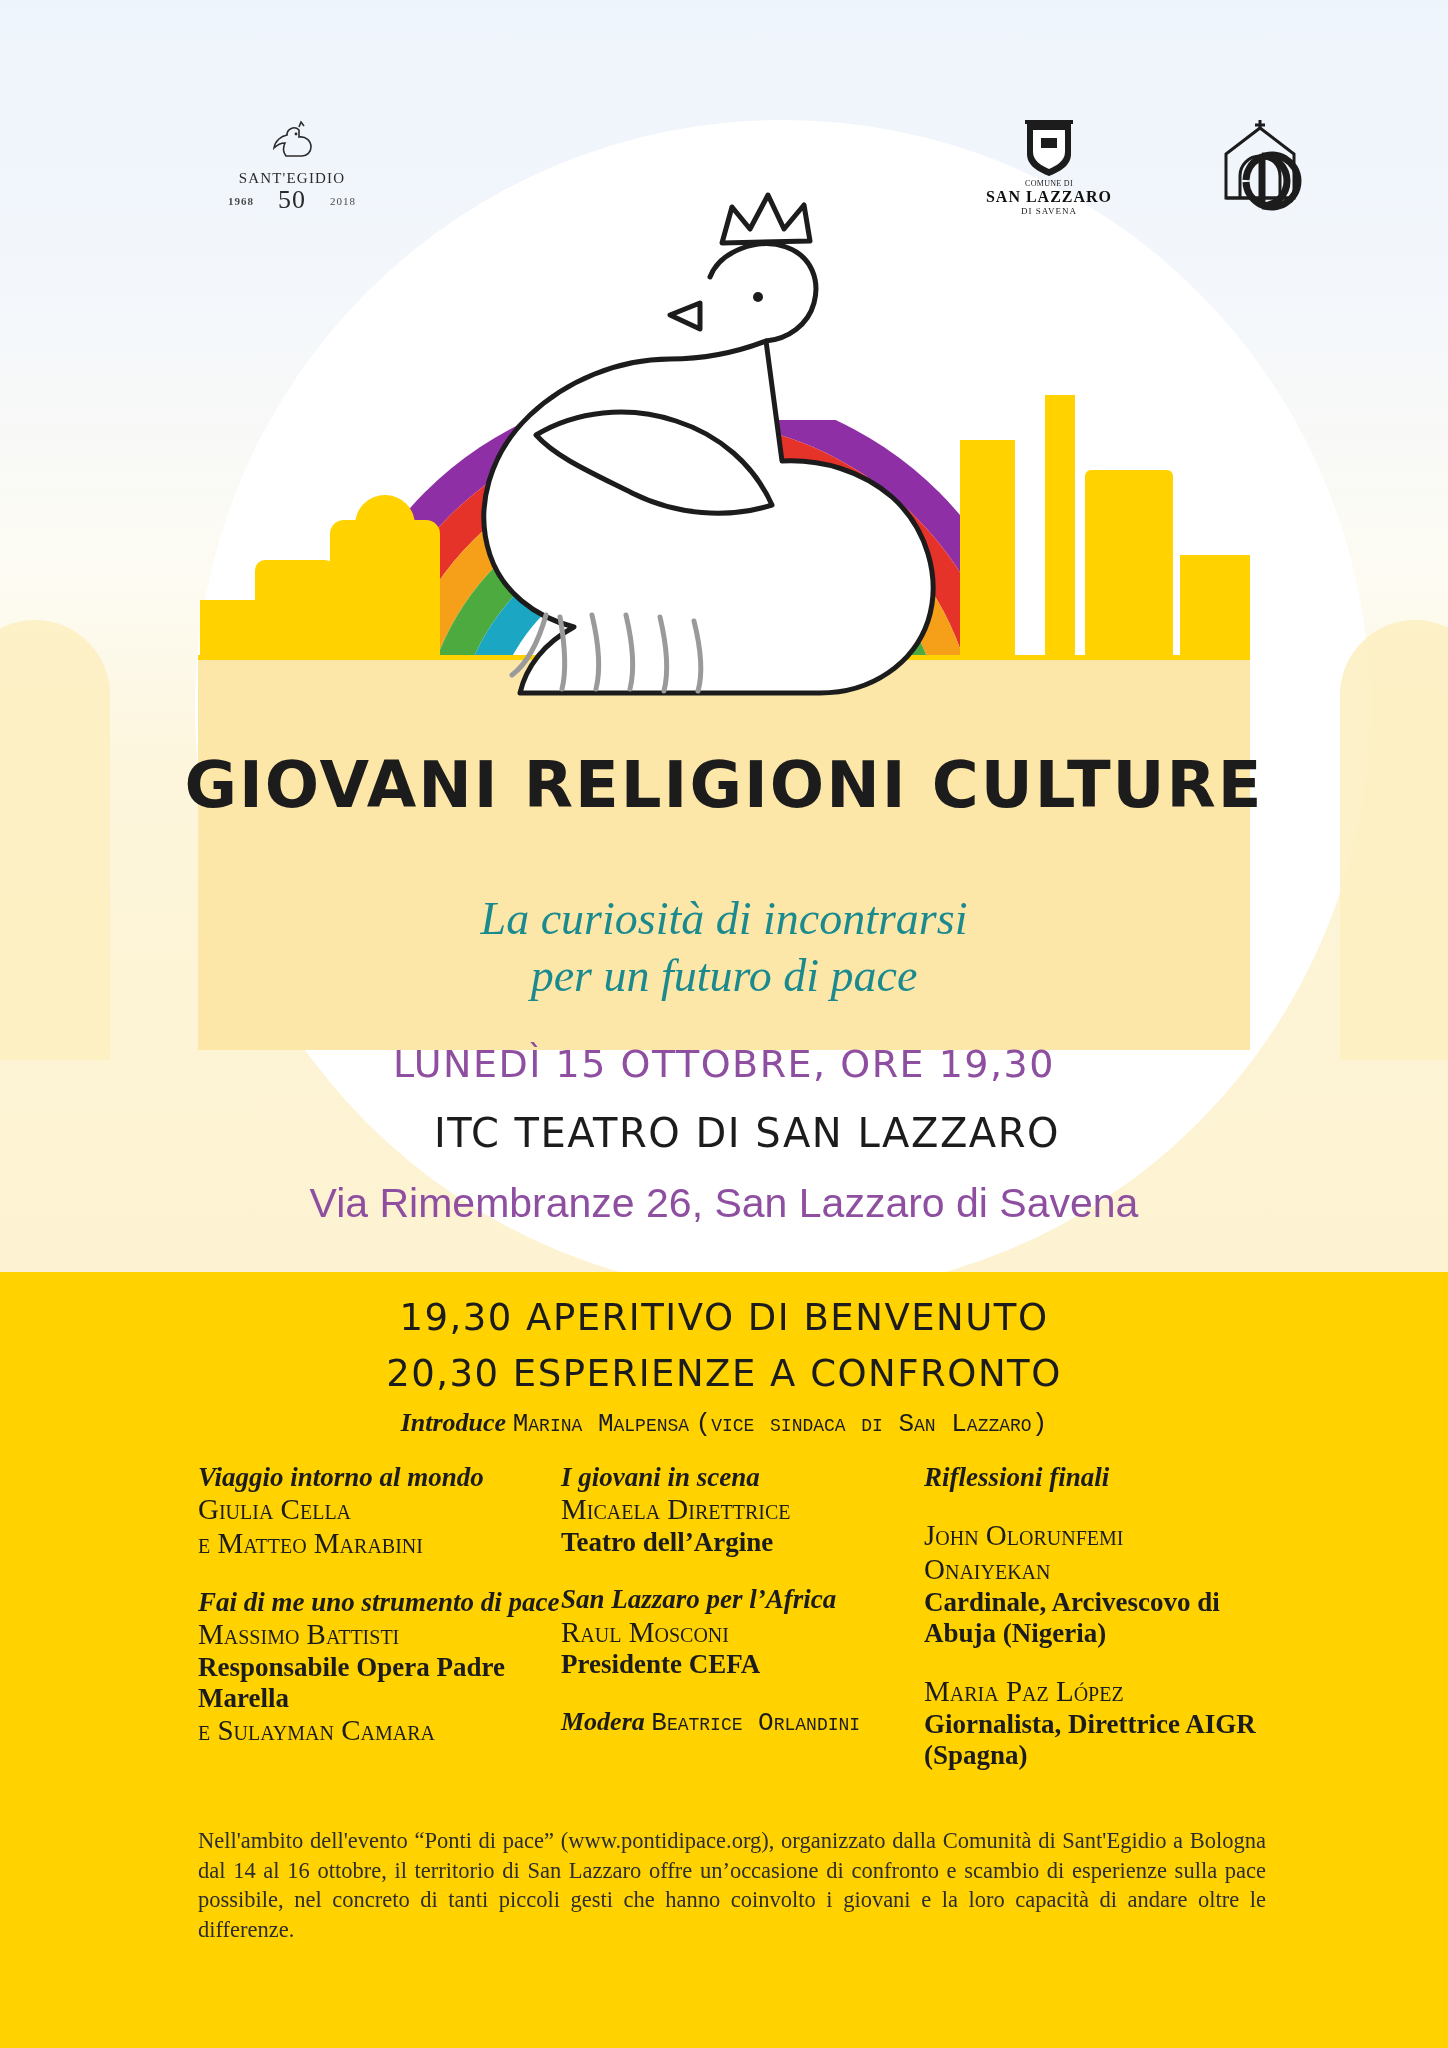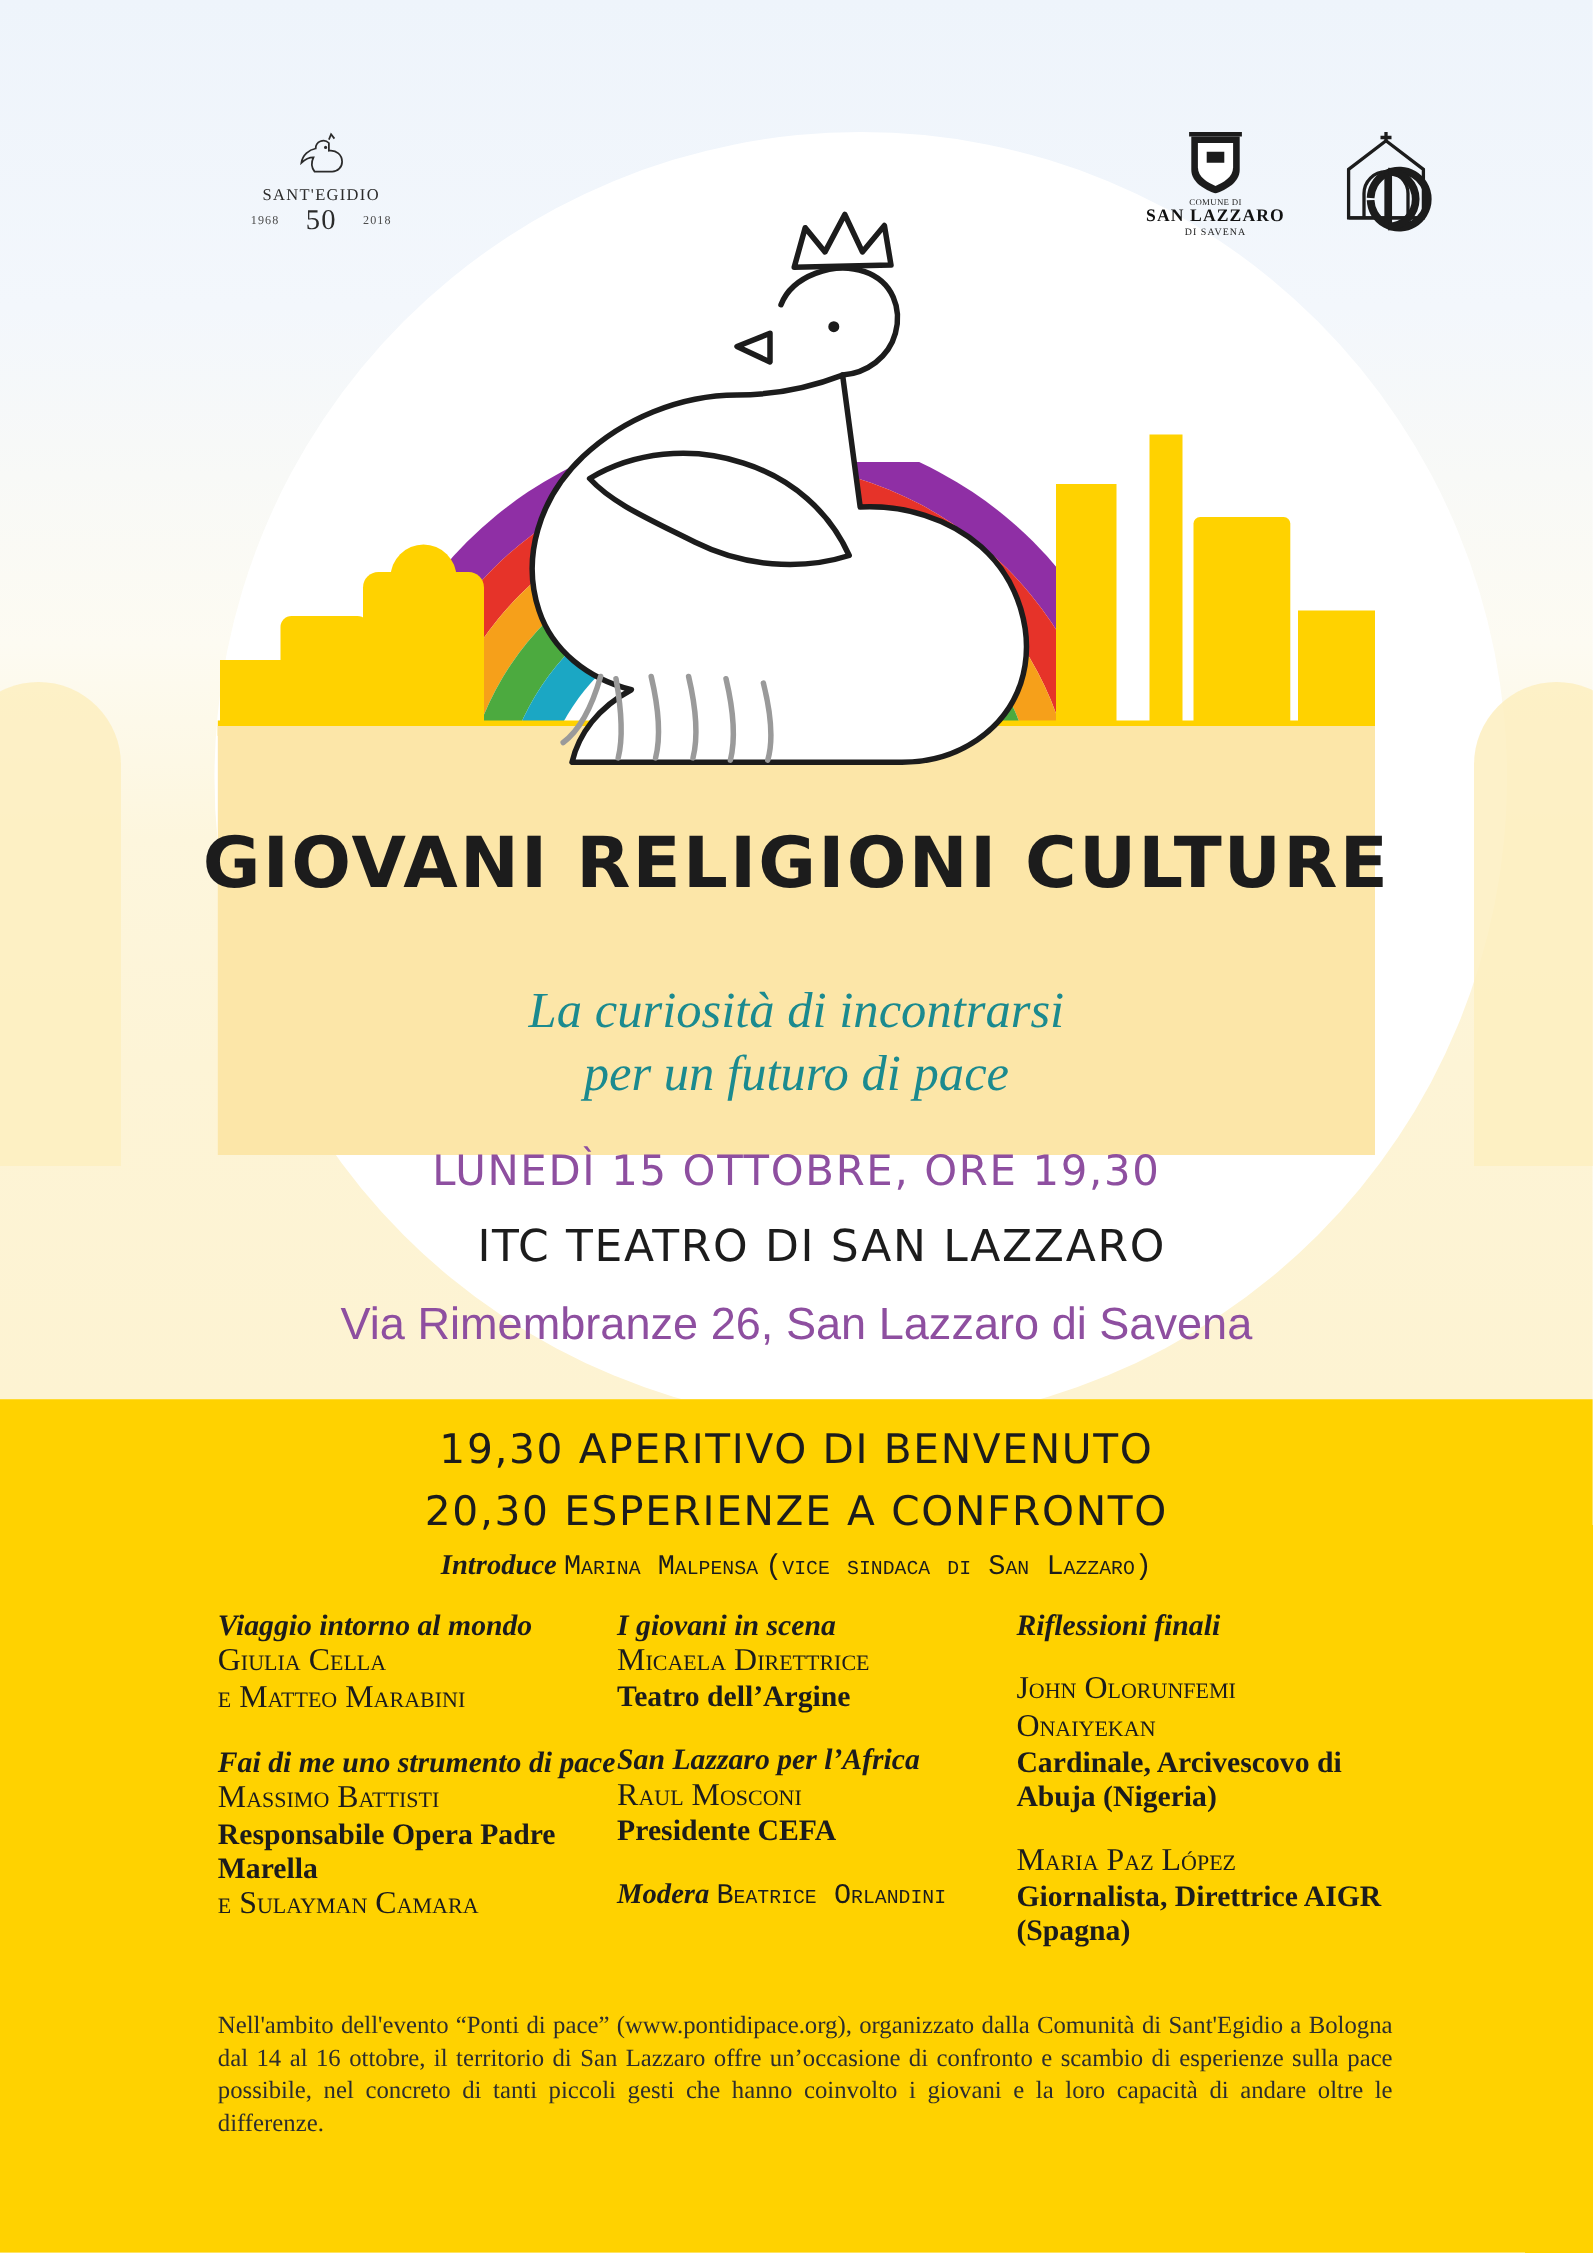--- a/index.html
+++ b/index.html
@@ -139,24 +139,24 @@
     height: 22px;
   }
   .logo-santegidio .years .fifty {
     position: absolute;
     left: 50%; top: -4px;
     transform: translateX(-50%);
     font-size: 26px;
     font-family: "Liberation Serif", serif;
     color: #2b2b2b;
   }
-  .logo-santegidio .years .y1 { position:absolute; left: 6px;  top: 6px;}
+  .logo-santegidio .years .y1 { position:absolute; left: 6px;  top: 6px; font-weight: bold;}
   .logo-santegidio .years .y2 { position:absolute; right: 6px; top: 6px;}
 
-  .logo-comune { left: 1040px; top: 118px; width: 130px; }
+  .logo-comune { left: 984px; top: 118px; width: 130px; }
   .logo-comune .crest { width: 52px; height: 58px; margin: 0 auto 3px auto; }
   .logo-comune .c1 { font-size: 8px; letter-spacing: .3px; color:#222; }
   .logo-comune .c2 { font-size: 16px; font-weight: bold; letter-spacing: 1px; color:#111; }
   .logo-comune .c3 { font-size: 9px; letter-spacing: 1px; color:#222; }
 
   .logo-cd { left: 1200px; top: 110px; width: 120px; }
 
   
   .title-main {
     position: absolute;

